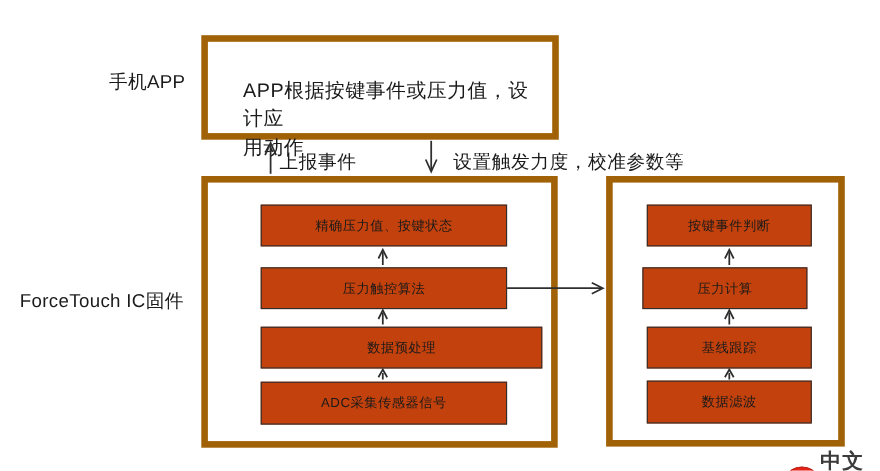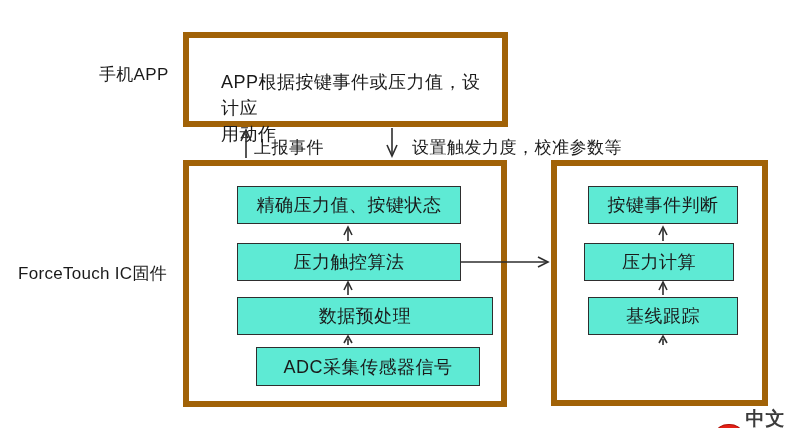--- a/index.html
+++ b/index.html
@@ -16,25 +16,25 @@
   .box {
     position: absolute;
     box-sizing: border-box;
     border: 6px solid #a16207;
     background: #ffffff;
   }
   .inner-box {
     position: absolute;
     box-sizing: border-box;
     border: 1.5px solid #2e2e2e;
-    background: #5eead4;
+    background: #c2410c;
     display: flex;
     align-items: center;
     justify-content: center;
-    font-size: 18px;
+    font-size: 12px;
     letter-spacing: 0.5px;
     white-space: nowrap;
   }
   .app-box {
     font-size: 18px;
     line-height: 26px;
     padding: 31px 16px 0 32px;
     letter-spacing: 0.5px;
   }
   .side-label {
@@ -101,25 +101,26 @@
   <div class="flow-label" style="left:254px; top:136px;">上报事件</div>
   <div class="flow-label" style="left:412px; top:136px;">设置触发力度，校准参数等</div>
 
   <div class="box" style="left:183px; top:160px; width:324px; height:247px;"></div>
 
   <div class="box" style="left:551px; top:160px; width:217px; height:246px;"></div>
 
   <div class="inner-box" style="left:237px; top:186px; width:224px; height:38px;">精确压力值、按键状态</div>
   <div class="inner-box" style="left:237px; top:243px; width:224px; height:38px;">压力触控算法</div>
   <div class="inner-box" style="left:237px; top:297px; width:256px; height:38px;">数据预处理</div>
-  <div class="inner-box" style="left:237px; top:347px; width:224px; height:39px;margin-left:19px;">ADC采集传感器信号</div>
+  <div class="inner-box" style="left:237px; top:347px; width:224px; height:39px;">ADC采集传感器信号</div>
 
   <div class="inner-box" style="left:588px; top:186px; width:150px; height:38px;">按键事件判断</div>
   <div class="inner-box" style="left:584px; top:243px; width:150px; height:38px;">压力计算</div>
   <div class="inner-box" style="left:588px; top:297px; width:150px; height:38px;">基线跟踪</div>
+  <div class="inner-box" style="left:588px; top:346px; width:150px; height:39px;">数据滤波</div>
 
   <svg class="arrow-layer" width="800" height="428" viewBox="0 0 800 428">
 
     <g>
       <line x1="246" y1="158" x2="246" y2="131"></line>
       <polyline points="241,141 246,130 251,141"></polyline>
     </g>
 
     <g>
       <line x1="392" y1="128" x2="392" y2="155"></line>

